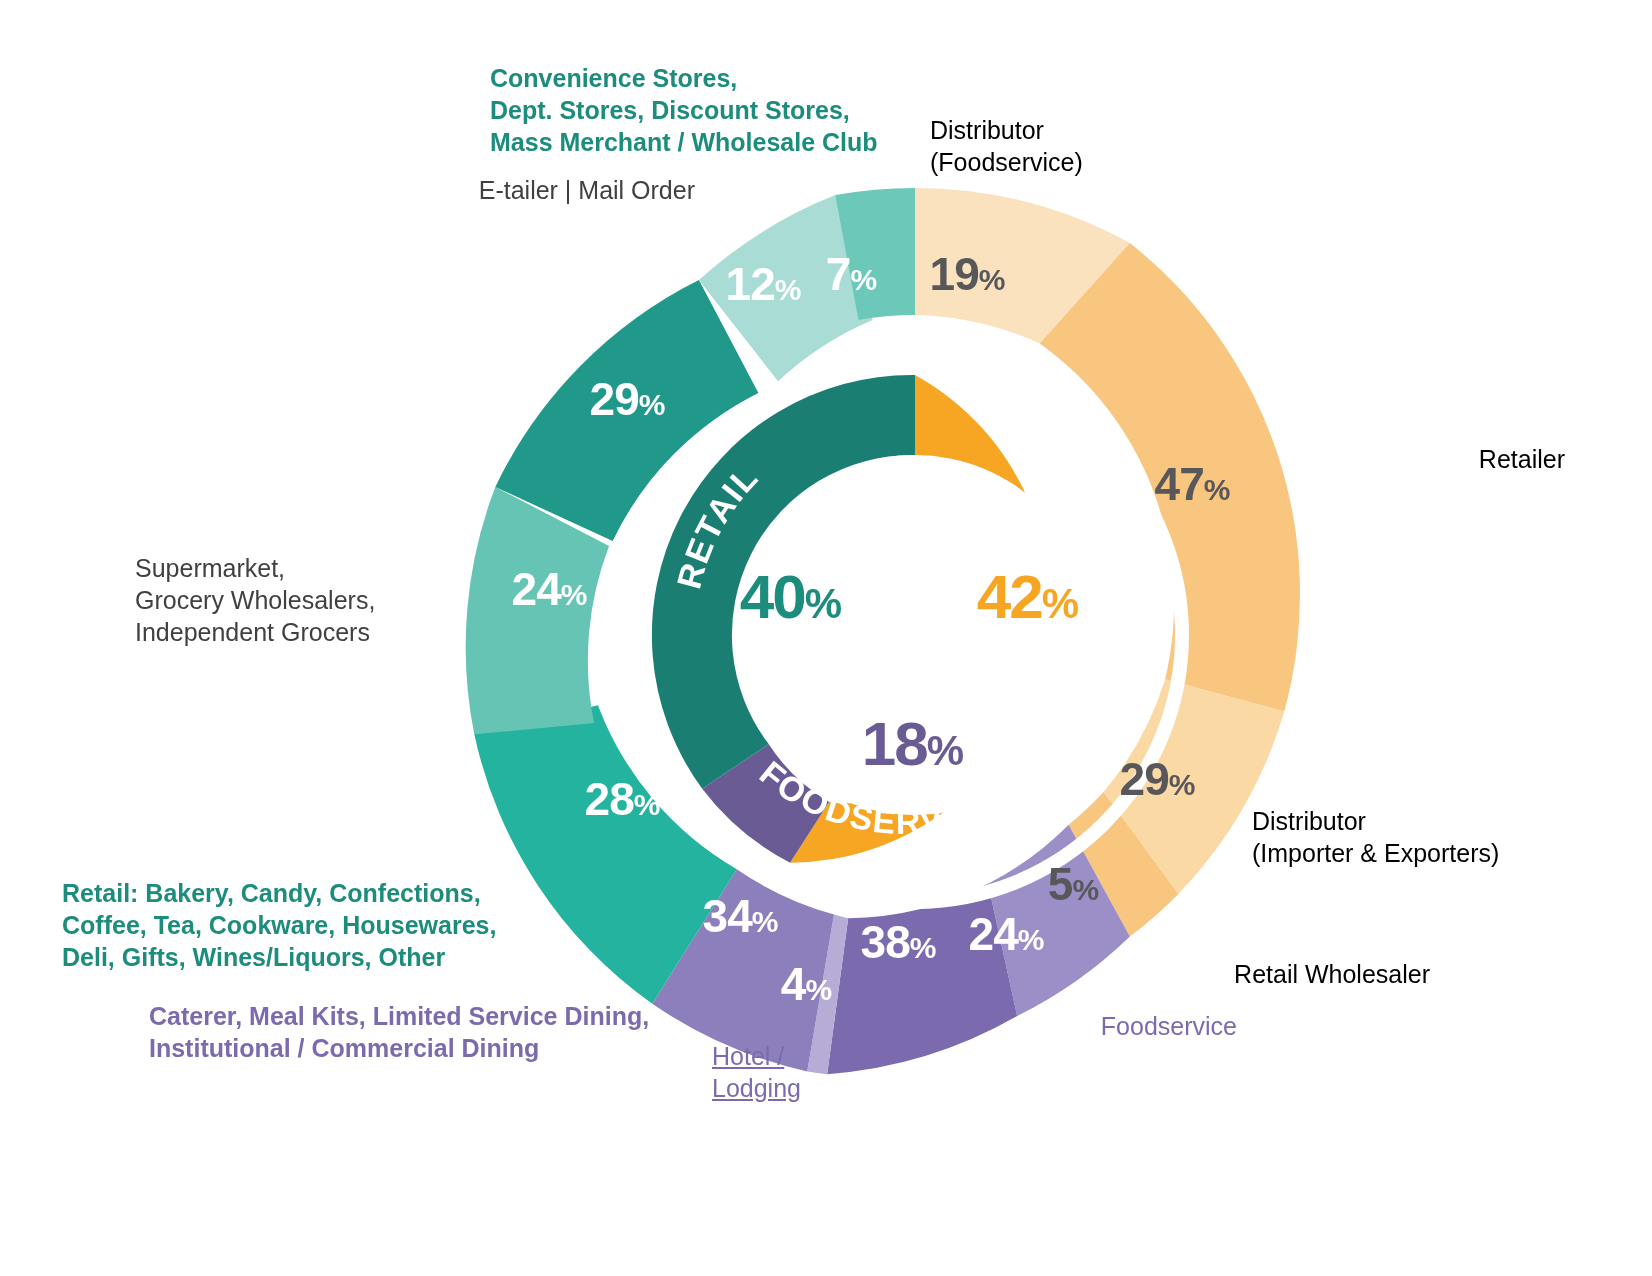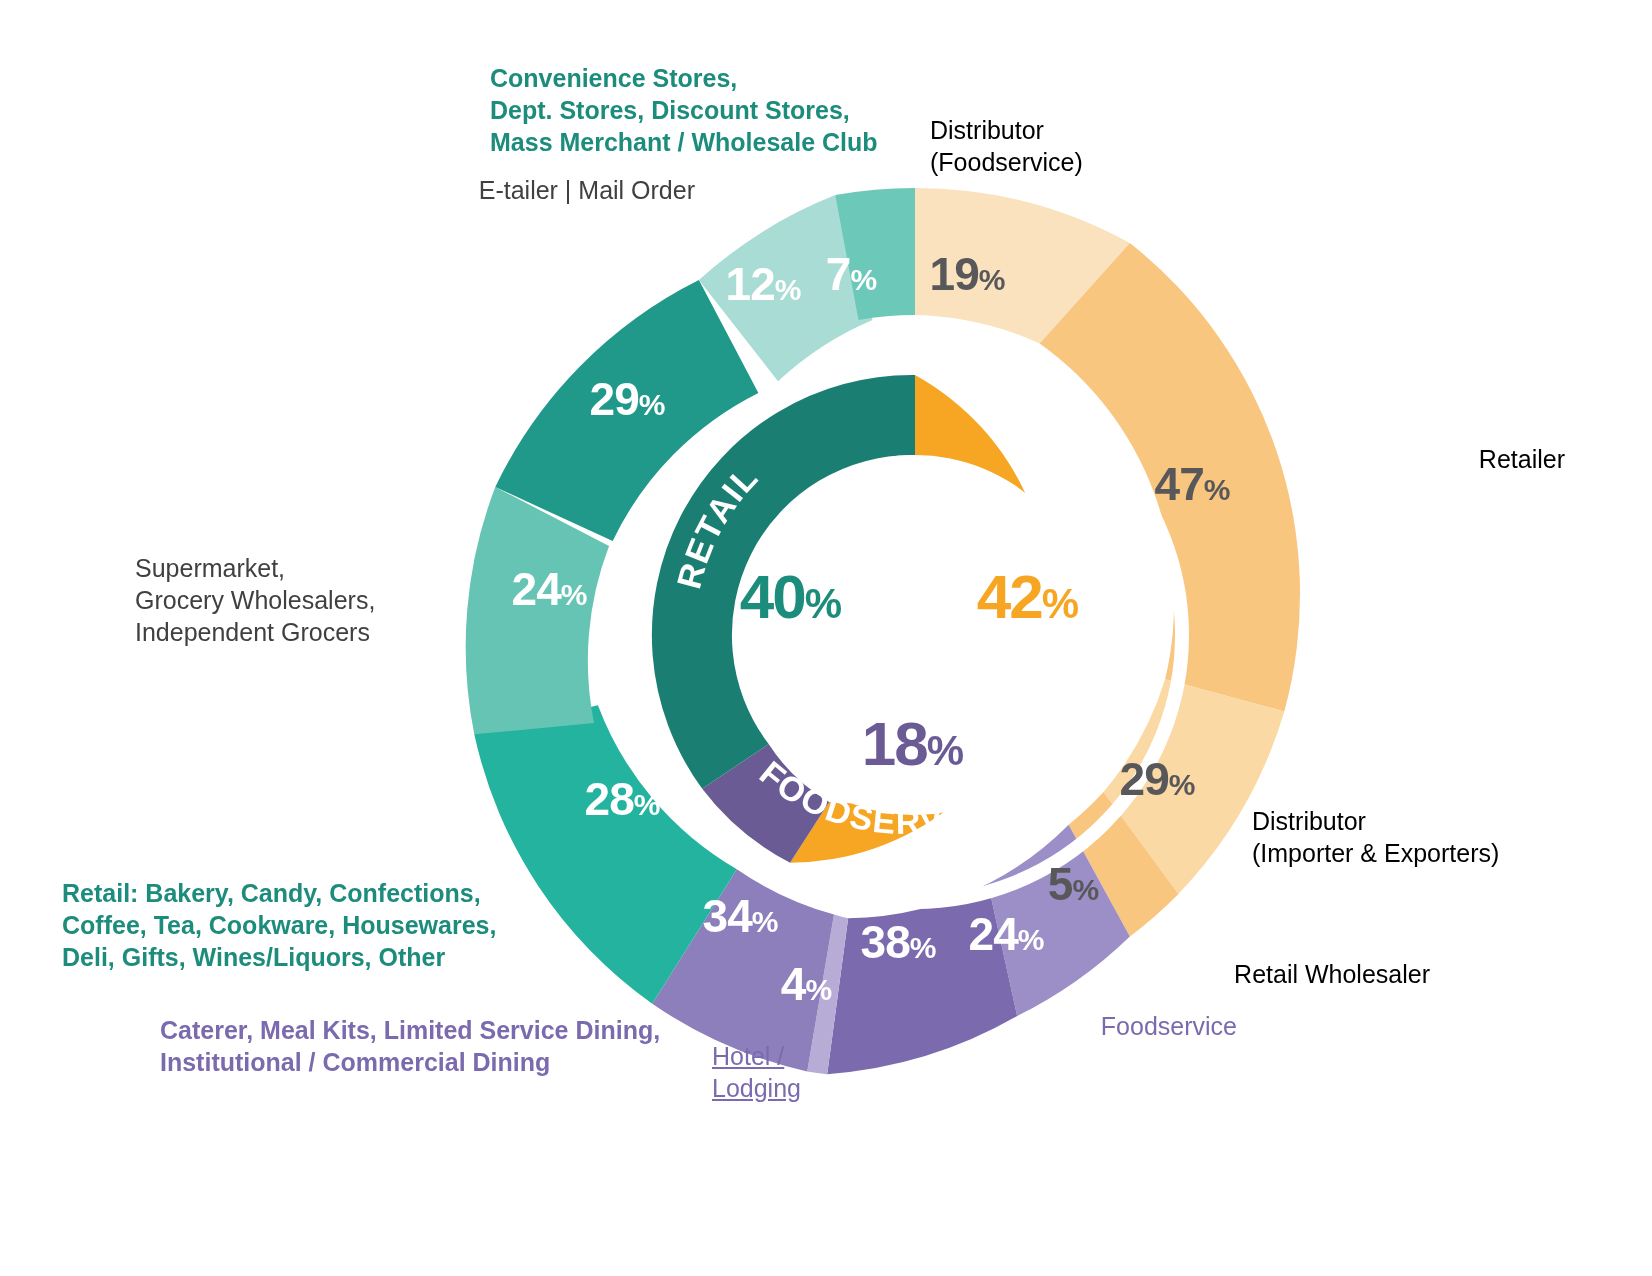--- a/index.html
+++ b/index.html
@@ -226,21 +226,21 @@
 
 
   <div class="callout teal-reg ta-center" style="left:135px; top:552px; width:315px;">Supermarket,
 Grocery Wholesalers,
 Independent Grocers</div>
 
   <div class="callout teal-bold ta-center" style="left:62px; top:845px; width:470px;margin-top:32px;">Retail: Bakery, Candy, Confections,
 Coffee, Tea, Cookware, Housewares,
 Deli, Gifts, Wines/Liquors, Other</div>
 
-  <div class="callout purple-bold ta-center" style="left:160px; top:1000px; width:540px;margin-top:14px;">Caterer, Meal Kits, Limited Service Dining,
+  <div class="callout purple-bold ta-center" style="left:149px; top:1000px; width:540px;">Caterer, Meal Kits, Limited Service Dining,
 Institutional / Commercial Dining</div>
 
   <div class="callout purple-reg ta-center" style="left:712px; top:1040px; width:130px;text-decoration:underline;">Hotel /
 Lodging</div>
 
 
   <div class="callout purple-reg ta-left" style="left:1037px; top:1010px; width:200px;">Foodservice</div>
 
   <div class="callout gray-reg ta-left" style="left:1130px; top:958px; width:300px;">Retail Wholesaler</div>
 

